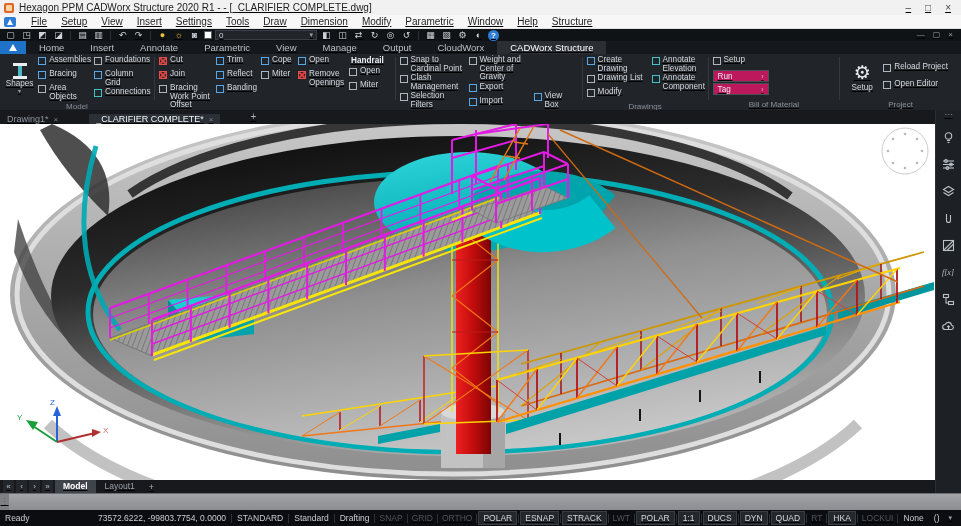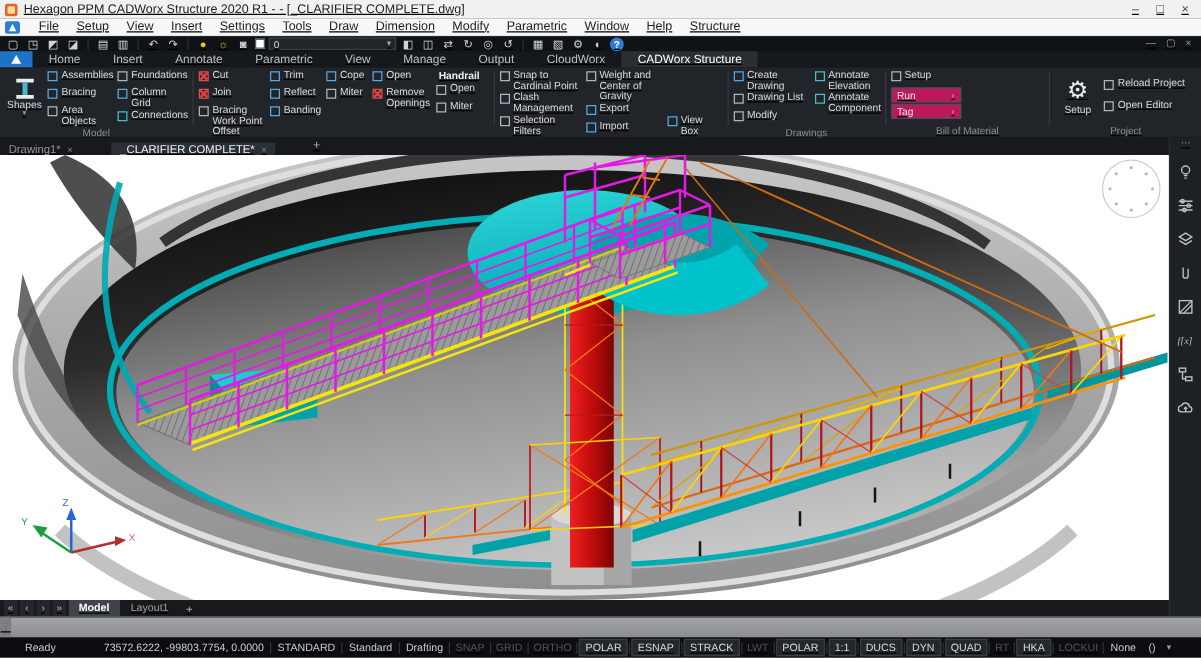--- a/index.html
+++ b/index.html
@@ -88,21 +88,21 @@
   .sb-dots{font-size:8px;color:#8f969c;line-height:6px;}
   .sb-ic{width:14px;height:14px;display:flex;align-items:flex-start;justify-content:center;}
   .sb-ic svg{stroke:#b9c0c6;fill:none;stroke-width:1.1;}
   .sb-ic text{fill:#b9c0c6;stroke:none;}
 
   
   .cmdline{height:17px;background:linear-gradient(#a2a4a7,#8b8d90);border-top:1px solid #6a6c6f;display:flex;align-items:center;flex:0 0 auto;}
   .cmd-grip{width:9px;height:100%;background:#7d7f83;color:#5a5c5f;font-size:8px;line-height:16px;text-align:center;}
 
   
-  .statusbar{height:16px;background:#0b0d10;display:flex;align-items:center;font-size:8.5px;color:#c8cdd2;flex:0 0 auto;padding:0 20px;}
+  .statusbar{height:16px;background:#0b0d10;display:flex;align-items:center;font-size:8.5px;color:#c8cdd2;flex:0 0 auto;padding:0 5px;}
   .sb-ready{color:#c8cdd2;}
   .sb-right{margin-left:auto;display:flex;align-items:center;gap:0;}
   .seg{padding:0 5px;white-space:nowrap;}
   .sdiv{width:1px;height:9px;background:#2e3237;}
   .tog{padding:1px 4px;color:#4f545a;white-space:nowrap;}
   .tog.on{color:#d4d9de;background:#24282d;border:1px solid #383d43;margin:0 1px;}
   .sb-caret{color:#9aa0a6;font-size:7px;padding:0 4px;}
 </style>
 </head>
 <body>

